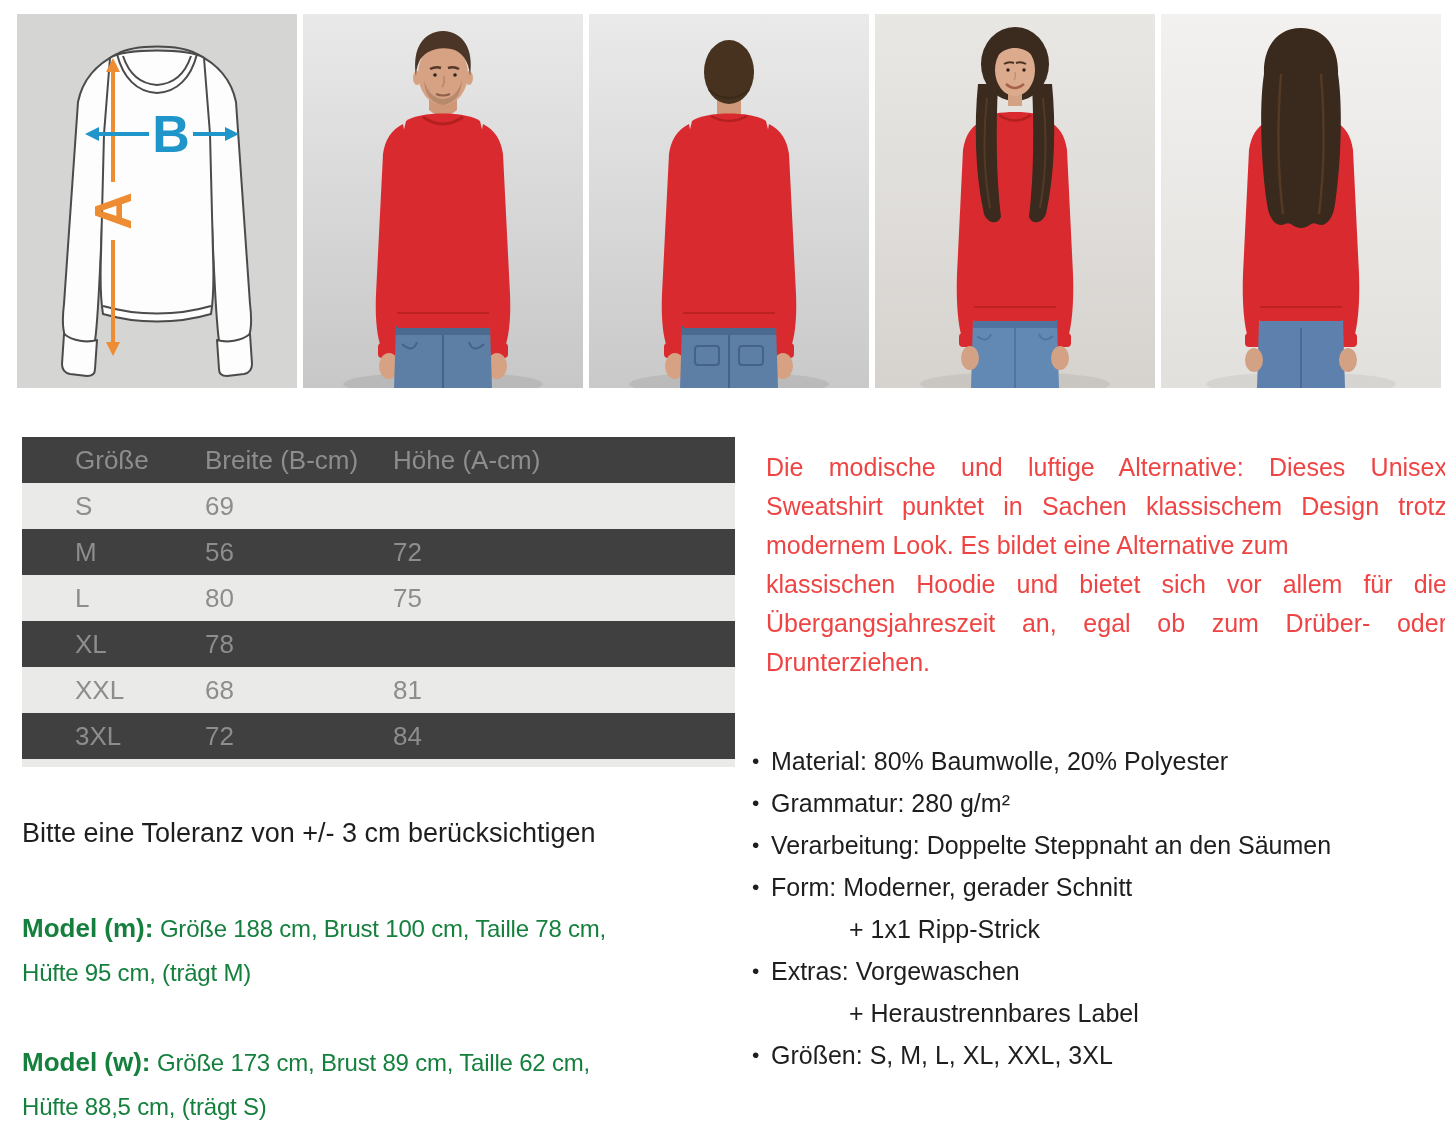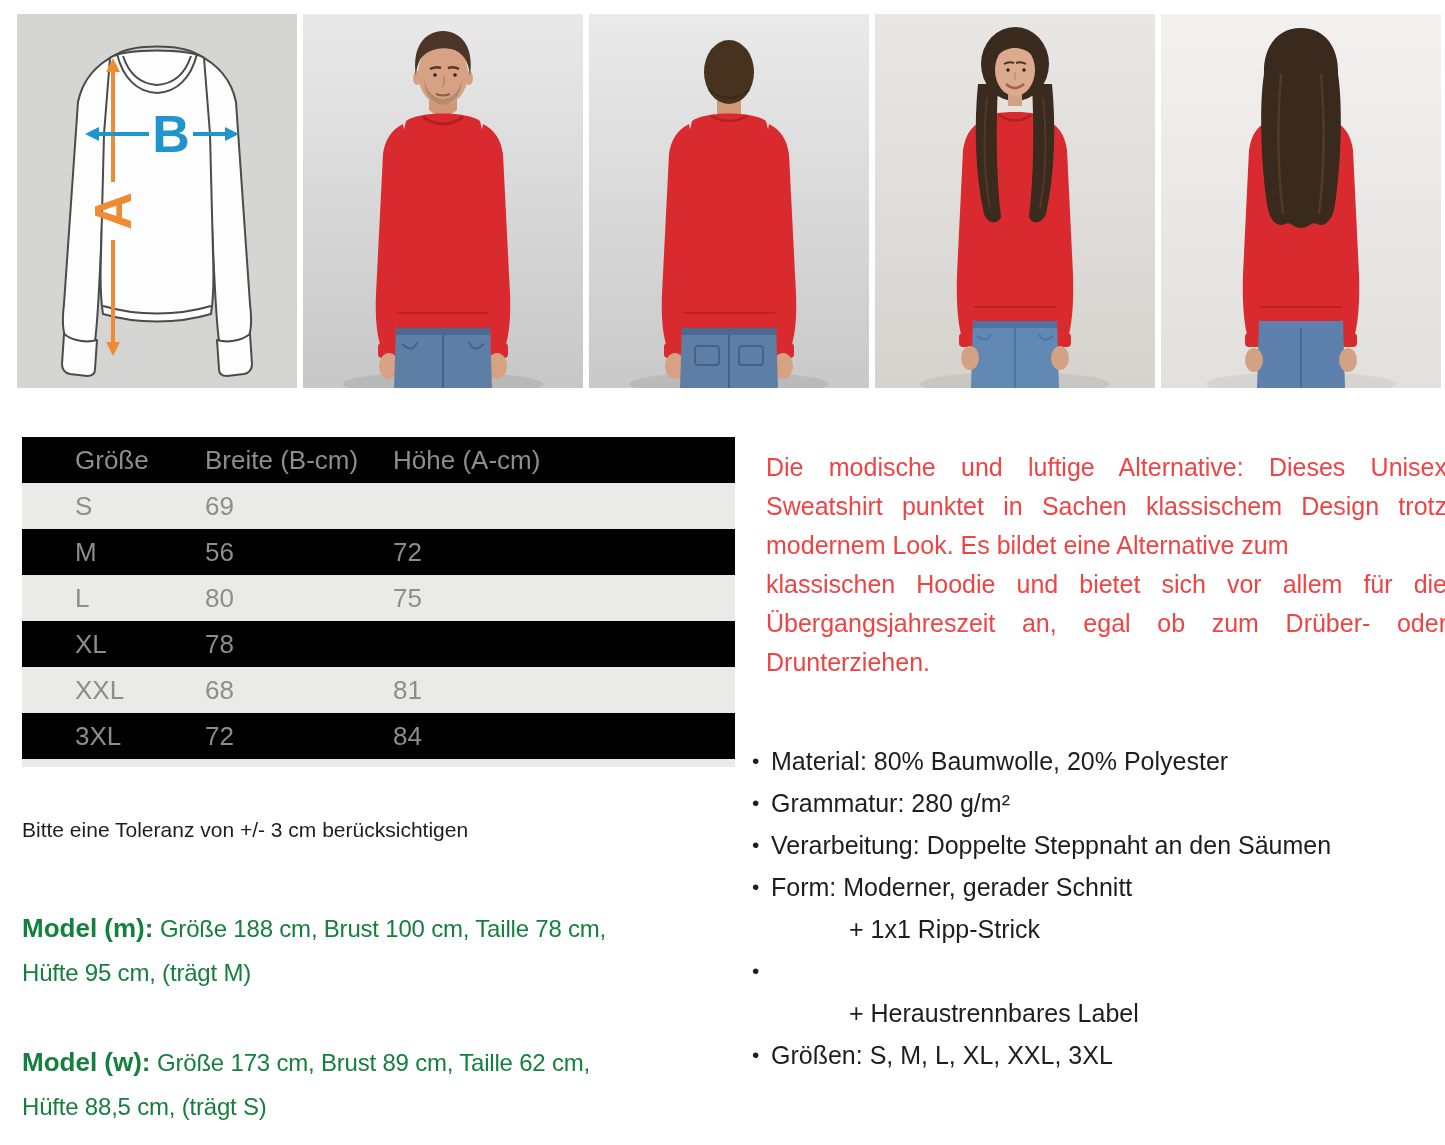--- a/index.html
+++ b/index.html
@@ -11,26 +11,26 @@
   .gallery { position:absolute; left:17px; top:14px; display:grid;
              grid-template-columns:repeat(5,280px); column-gap:6px; }
   .panel { width:280px; height:374px; overflow:hidden; }
   .panel svg { display:block; }
   
   .size-table { position:absolute; left:22px; top:437px; width:713px;
                 font-size:26px; color:#8d8d8d; }
   .t-row { display:grid; grid-template-columns:183px 188px 1fr; height:46px;
            line-height:46px; }
   .t-row > div:first-child { padding-left:53px; }
-  .t-row.shade-a { background:#000000; }
+  .t-row.shade-a { background:#404040; }
   .t-row.shade-b { background:#eaeae9; }
   .t-strip { height:8px; background:#eaeae9; }
   
   .tolerance { position:absolute; left:22px; top:818px; width:715px;
-               font-size:21px; color:#1e1e1e; }
+               font-size:27px; color:#1e1e1e; }
   .model-block { position:absolute; left:22px; width:716px; font-size:24px;
                  line-height:44px; color:#15803d; letter-spacing:-0.2px; }
   .model-block b { font-size:26px; letter-spacing:0; }
   .model-m { top:906px; }
   .model-w { top:1040px; }
   
   .desc { position:absolute; left:752px; top:448px; width:681px;
           font-size:25px; line-height:39px; color:#ef4444;margin-left:14px; }
   .desc .line { height:39px; }
   .desc .j { text-align:justify; overflow:hidden; }
@@ -297,20 +297,21 @@
     </div>
     <div class="spec">
       <span class="dot">•</span>
       <span>Form: Moderner, gerader Schnitt</span>
     </div>
     <div class="spec cont">
       <span>+ 1x1 Ripp-Strick</span>
     </div>
     <div class="spec">
       <span class="dot">•</span>
+      <span>Extras: Vorgewaschen</span>
     </div>
     <div class="spec cont">
       <span>+ Heraustrennbares Label</span>
     </div>
     <div class="spec">
       <span class="dot">•</span>
       <span>Größen: S, M, L, XL, XXL, 3XL</span>
     </div>
   </div>
 

